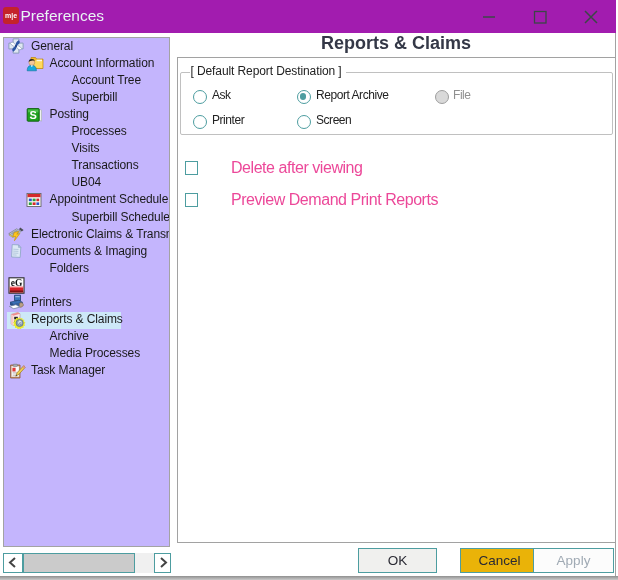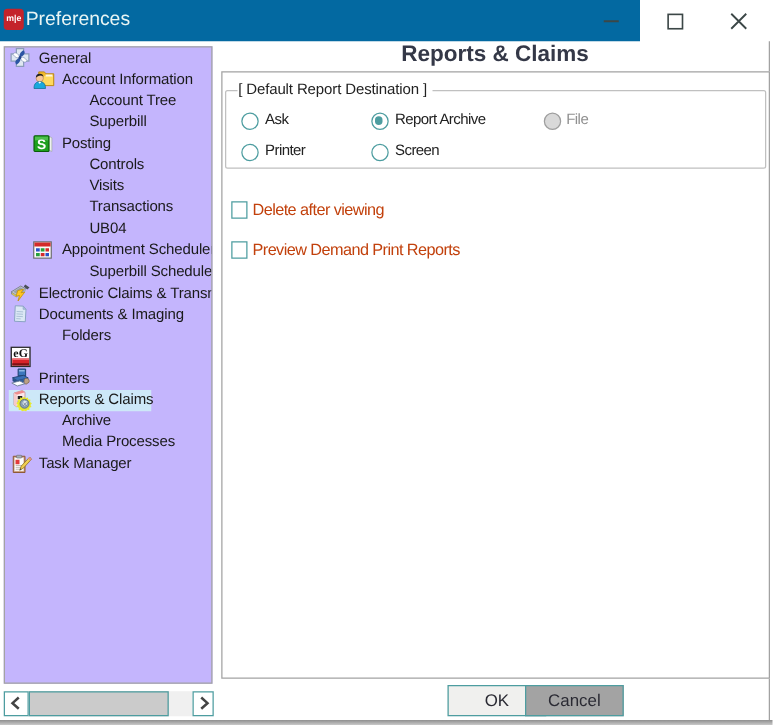--- a/index.html
+++ b/index.html
@@ -1,21 +1,21 @@
 <!DOCTYPE html>
 <html><head>
 <meta charset="utf-8">
 <style>
 * { margin:0; padding:0; box-sizing:border-box; }
 html,body { width:618px; height:580px; background:#fff; overflow:hidden;
   font-family:"Liberation Sans", sans-serif; }
 #win { position:absolute; left:0; top:0; width:618px; height:580px; background:#fff; }
 
 
-#titlebar { position:absolute; left:0; top:0; width:512px; height:33px; background:#0369a1; }
+#titlebar { position:absolute; left:0; top:0; width:616px; height:33px; background:#a21caf; }
 #appicon { position:absolute; left:3px; top:7px; width:16px; height:17px; background:#c4232b;
   border-radius:3px; color:#fff; font-size:7px; font-weight:bold; text-align:center; line-height:17px; }
 #title { position:absolute; left:20.5px; top:0; height:33px; line-height:31px; color:#e9f5f4; font-size:15.5px; }
 .winglyph { position:absolute; top:0; }
 
 
 #treepanel { position:absolute; left:3px; top:37px; width:167px; height:510px;
   border:1.2px solid #a3a3a3; background:#c4b5fd; overflow:hidden; }
 .trow { position:absolute; height:17px; font-size:12px; letter-spacing:-0.1px; color:#1a1a1a; white-space:nowrap; line-height:17px; }
 .ticon { position:absolute; width:16px; height:16px; }
@@ -39,27 +39,27 @@
 #gbox { position:absolute; left:179.5px; top:71.5px; width:433px; height:63.5px; border:1.2px solid #c0c0c0; border-radius:2px; }
 #glabel { position:absolute; left:9px; top:-8.2px; background:#fff; padding:0 4px 0 1px; font-size:12px; letter-spacing:-0.1px; color:#222; line-height:14px; }
 
 .radio { position:absolute; width:14px; height:14px; border:1.6px solid #4d9da0; border-radius:50%; background:#fff; }
 .radio.on::after { content:""; position:absolute; left:2.2px; top:2.2px; width:6.4px; height:6.4px;
   border-radius:50%; background:#4d9da0; }
 .radio.dis { border-color:#9e9e9e; background:#d9d9d9; }
 .rlabel { position:absolute; font-size:12px; letter-spacing:-0.45px; color:#222; line-height:13px; }
 
 .checkbox { position:absolute; width:13.5px; height:13.5px; border:1.5px solid #4d9da0; background:#fff; }
-.clabel { position:absolute; font-size:13px; letter-spacing:-0.45px; color:#c2410c; line-height:13px; }
+.clabel { position:absolute; font-size:16px; letter-spacing:-0.45px; color:#ec4899; line-height:13px;margin-left:29px; }
 
 
 .btn { position:absolute; top:548px; width:79px; height:24.5px; border:1.3px solid #4d9da0;
   font-size:13.5px; color:#2a2a33; text-align:center; line-height:24px; background:#f1f1ef; }
 #btn-ok { left:358px; background:#f0f0ee;text-align:center; }
-#btn-cancel { left:420px; background:#a3a3a3; }
+#btn-cancel { left:460px; background:#eab308; }
 #btn-apply { left:533px; width:81px; background:#fcfcfc; color:#a0aab4; }
 </style>
 </head>
 <body>
 <div id="win">
   <div id="titlebar">
     <div id="appicon">m|e</div>
     <span id="title">Preferences</span>
     <svg class="winglyph" style="left:478px" width="140" height="33">
       <line x1="5" y1="17" x2="17" y2="17" stroke="#3c4747" stroke-width="1.5"></line>
@@ -93,21 +93,21 @@
       <div class="trow" style="left: 45.5px; top: 16.78px;">Account Information</div>
       <div class="trow" style="left: 67.5px; top: 33.86px;">Account Tree</div>
       <div class="trow" style="left: 67.5px; top: 50.94px;">Superbill</div>
       <div class="ticon" style="left: 22px; top: 68.52px;"><svg width="17" height="16" viewBox="0 0 17 16">
           <path d="M13 2 L15.5 3.2 V14.2 L13 13 Z" fill="#eef2ee" stroke="#9aa89a" stroke-width="0.5"></path>
           <rect x="1.2" y="1.6" width="12" height="12.6" rx="0.8" fill="#1ea01e" stroke="#0a5c0a" stroke-width="0.9"></rect>
           <path d="M2 2.4 h10.4 v3 Q7.2 4.2 2 5.4 Z" fill="#5fca5f" opacity="0.7"></path>
           <text x="7.2" y="12" font-size="11" font-weight="bold" fill="#fff" text-anchor="middle" font-family="Liberation Sans">S</text>
         </svg></div>
       <div class="trow" style="left: 45.5px; top: 68.02px;">Posting</div>
-      <div class="trow" style="left: 67.5px; top: 85.1px;">Controls</div>
+      <div class="trow" style="left: 67.5px; top: 85.1px;">Processes</div>
       <div class="trow" style="left: 67.5px; top: 102.18px;">Visits</div>
       <div class="trow" style="left: 67.5px; top: 119.26px;">Transactions</div>
       <div class="trow" style="left: 67.5px; top: 136.34px;">UB04</div>
       <div class="ticon" style="left: 22px; top: 153.92px;"><svg width="16" height="16" viewBox="0 0 16 16">
           <rect x="1" y="1.5" width="14" height="13" fill="#fbfbfb" stroke="#666" stroke-width="0.9"></rect>
           <rect x="1.5" y="2" width="13" height="3.2" fill="#d42a2a"></rect>
           <rect x="2.8" y="6.6" width="3" height="2.6" fill="#2a52c8"></rect>
           <rect x="6.6" y="6.6" width="3" height="2.6" fill="#28a03a"></rect>
           <rect x="10.4" y="6.6" width="2.8" height="2.6" fill="#d42a2a"></rect>
           <rect x="2.8" y="10.4" width="3" height="2.6" fill="#28a03a"></rect>
@@ -212,13 +212,14 @@
   <div class="radio" style="left:296.5px; top:114.5px;"></div>
   <div class="rlabel" style="left:316px; top:113.5px;">Screen</div>
 
   <div class="checkbox" style="left:184.7px; top:161px;"></div>
   <div class="clabel" style="left:202px; top:161px;">Delete after viewing</div>
   <div class="checkbox" style="left:184.7px; top:193px;"></div>
   <div class="clabel" style="left:202px; top:193px;">Preview Demand Print Reports</div>
 
   <div class="btn" id="btn-ok">OK</div>
   <div class="btn" id="btn-cancel">Cancel</div>
+  <div class="btn" id="btn-apply">Apply</div>
 </div>
 
 </body></html>

